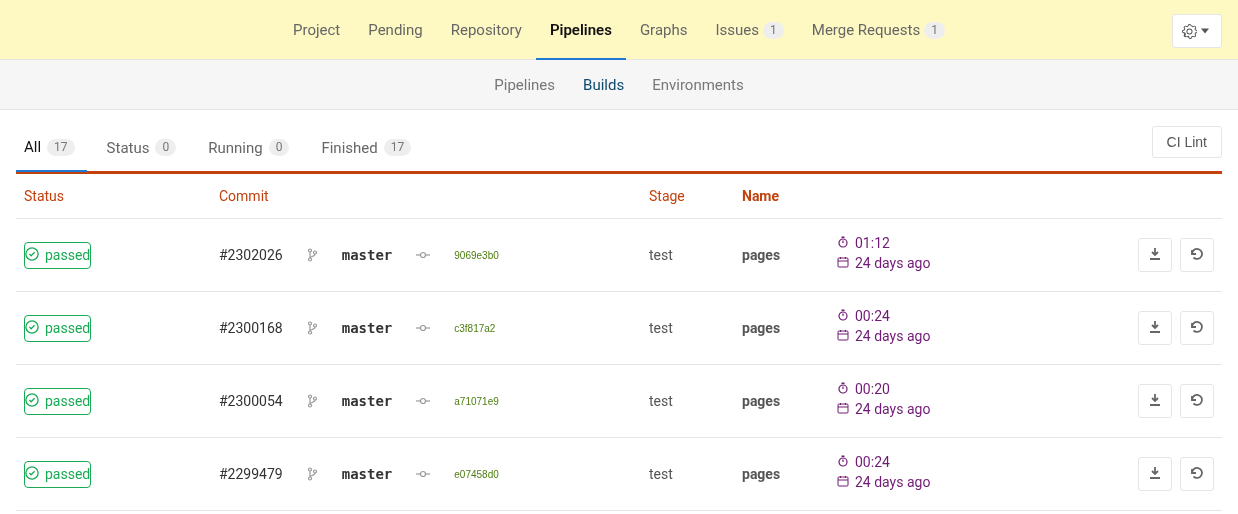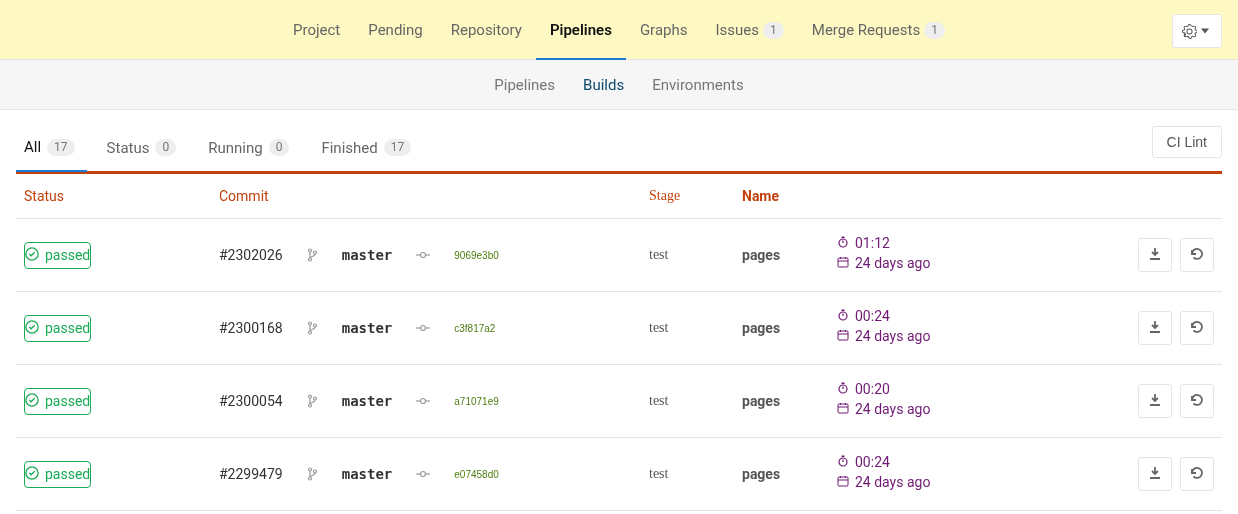--- a/index.html
+++ b/index.html
@@ -166,21 +166,21 @@
   border-radius: 3px;
   background: #fff;
   display: flex;
   align-items: center;
   justify-content: center;
   color: #666;
   cursor: pointer;
 }
 .col-status { width: 195px; padding-left: 8px; }
 .col-commit { width: 430px; }
-.col-stage { width: 93px; font-family: Liberation Serif, serif; }
+.col-stage { width: 93px; }
 .col-name { width: 95px; font-weight: bold; }
 .col-time { width: 295px; }
 .col-actions { width: auto; }
 </style>
 </head>
 <body>
 
 <div class="top-nav">
   <div class="nav-items">
       <div class="nav-item"><span>Project</span></div>

